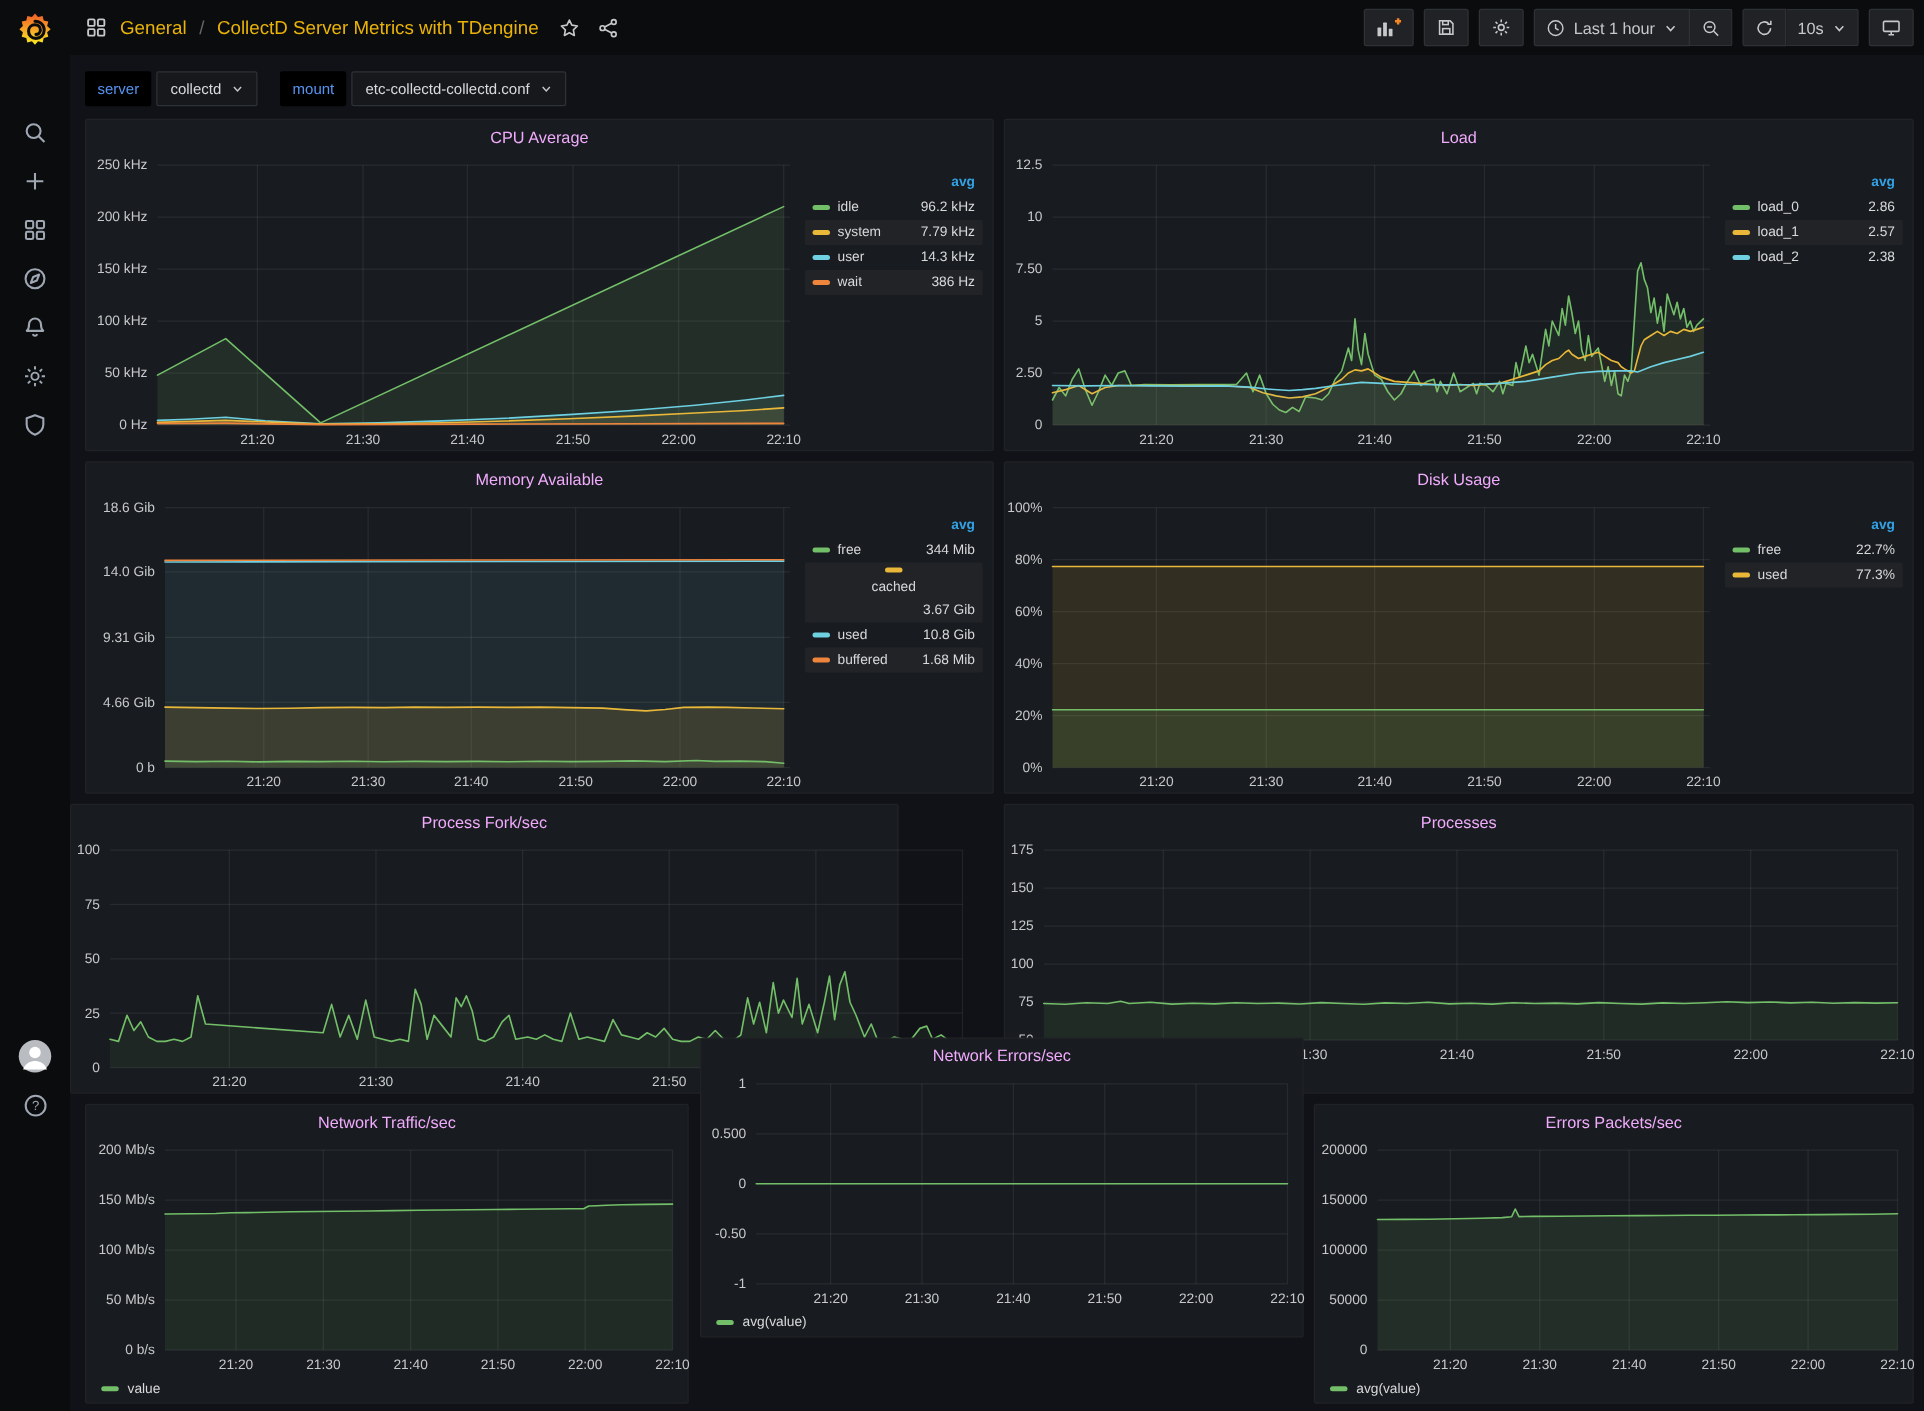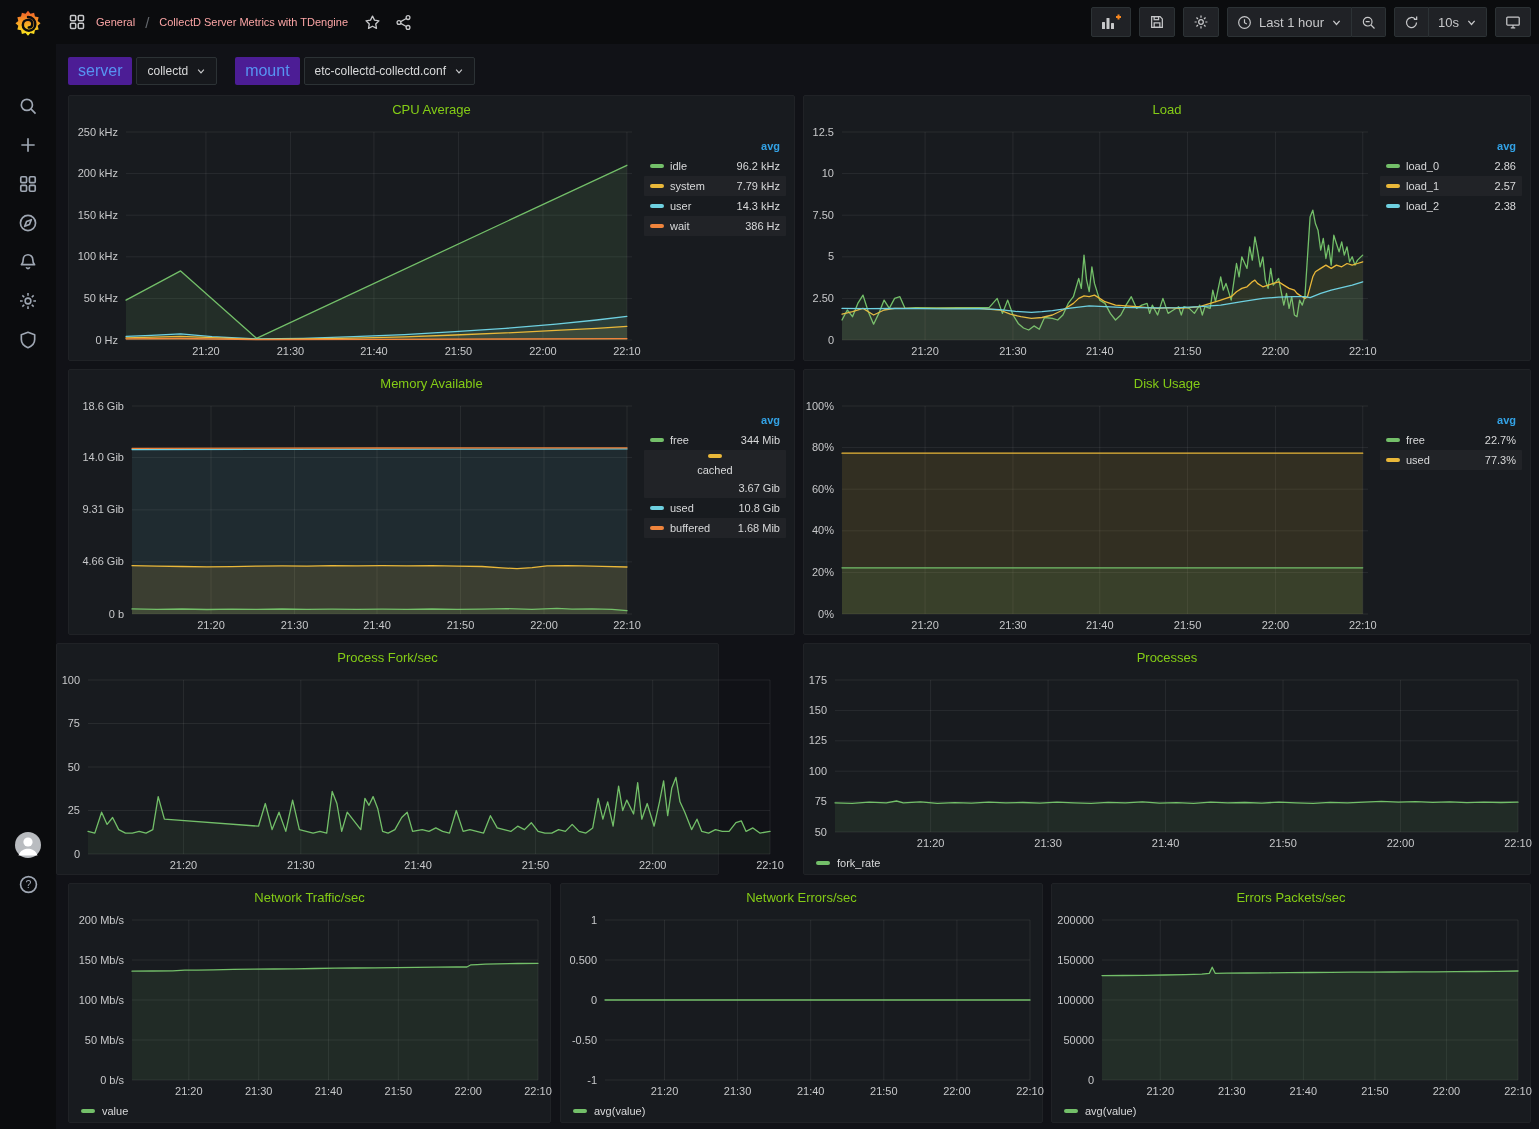--- a/index.html
+++ b/index.html
@@ -2,55 +2,55 @@
 <html><head>
 <meta charset="utf-8">
 <style>
   html,body{margin:0;padding:0}
   body{width:1539px;height:1129px;background:#111217;font-family:"Liberation Sans",sans-serif;position:relative;overflow:hidden;color:#d8d9da}
   
   .topnav{position:absolute;left:0;top:0;width:1539px;height:44px;background:#0b0c0e;z-index:4}
   .sidebar{position:absolute;left:0;top:0;width:56px;height:1129px;background:#0b0c0e;z-index:5}
   .sico{position:absolute;left:50%;transform:translateX(-50%);width:22px;height:22px;display:flex;align-items:center;justify-content:center;cursor:pointer}
   .breadcrumb{position:absolute;left:68px;top:0;height:44px;display:flex;align-items:center;gap:10px;z-index:6}
-  .bc-text{font-size:11px;color:#fca5a5}
+  .bc-text{font-size:15px;color:#eab308}
   .bc-sep{color:#64686d;font-size:15px}
   .toolbar{position:absolute;right:8px;top:7px;display:flex;gap:8px;z-index:6;align-items:flex-end}
   .tbtn{height:30px;border:1px solid #2c3235;background:#202226;border-radius:2px;display:flex;align-items:center;gap:7px;padding:0 9px;color:#c7c8ca;font-size:13px;box-sizing:border-box;cursor:pointer}
   .tgroup{display:flex}
   .tgroup .tbtn:first-child{border-radius:2px 0 0 2px}
   .tgroup .tbtn:last-child{border-radius:0 2px 2px 0;border-left:none}
   
   .vars{position:absolute;left:68px;top:57px;display:flex;gap:18px;z-index:3}
   .vchip{display:flex;gap:4px}
-  .vlabel{background:#4c1d95;color:#5794f2;font-size:16px;height:28px;display:flex;align-items:center;padding:0 10px;border-radius:2px}
+  .vlabel{background:#000000;color:#5794f2;font-size:12px;height:28px;display:flex;align-items:center;padding:0 10px;border-radius:2px}
   .vvalue{background:#16181c;border:1px solid #2c3235;height:28px;display:flex;align-items:center;gap:8px;padding:0 10px;border-radius:2px;font-size:12px;color:#d8d9da;cursor:pointer;box-sizing:border-box}
   
   .panel{position:absolute;background:#181b1f;border:1px solid #202226;border-radius:2px;box-sizing:border-box}
-  .ptitle{margin:0;height:26px;line-height:28px;text-align:center;font-size:13px;font-weight:500;color:#84cc16;cursor:pointer;white-space:nowrap;overflow:hidden}
+  .ptitle{margin:0;height:26px;line-height:28px;text-align:center;font-size:13px;font-weight:500;color:#f0abfc;cursor:pointer;white-space:nowrap;overflow:hidden}
   .pbody{position:absolute;top:26px;left:0;right:0;bottom:0;display:flex}
   .pbody.row{flex-direction:row}
   .pbody.col{flex-direction:column}
   .chart{flex:1;min-width:0;min-height:0}
   .chart svg{display:block;overflow:visible}
   .legend-right{width:150px;padding:16px 8px 0 0;box-sizing:border-box;font-size:11px;overflow:hidden}
   .avg-header{text-align:right;color:#33a2e5;font-weight:700;padding:2px 6px 4px 0}
   .lrow{display:flex;align-items:center;gap:6px;padding:4px 6px;border-radius:1px}
   .dash{width:14px;height:4px;border-radius:2px;flex:0 0 auto}
   .llabel{color:#d8d9da;cursor:pointer}
   .lval{margin-left:auto;color:#d8d9da;white-space:nowrap}
   .legend-bottom{height:22px;display:flex;align-items:center;gap:7px;padding-left:12px;font-size:11px;color:#d8d9da}
   .p0{left:68px;top:95px;width:727px;height:266px}
   .p1{left:803px;top:95px;width:728px;height:266px}
   .p2{left:68px;top:369px;width:727px;height:266px}
   .p3{left:803px;top:369px;width:728px;height:266px}
   .p4{left:56px;top:643px;width:663px;height:232px}
   .p5{left:803px;top:643px;width:728px;height:232px}
   .p6{left:68px;top:883px;width:483px;height:240px}
-  .p7{left:560px;top:883px;width:483px;height:240px}
+  .p7{left:560px;top:830px;width:483px;height:240px}
   .p8{left:1051px;top:883px;width:480px;height:240px}
 </style>
 </head>
 <body>
 
 <div class="topnav"></div>
 
 <div class="breadcrumb">
   <span style="display:flex">
     <svg width="18" height="18" viewBox="0 0 18 18" fill="none" stroke="#c7c8ca" stroke-width="1.5">

